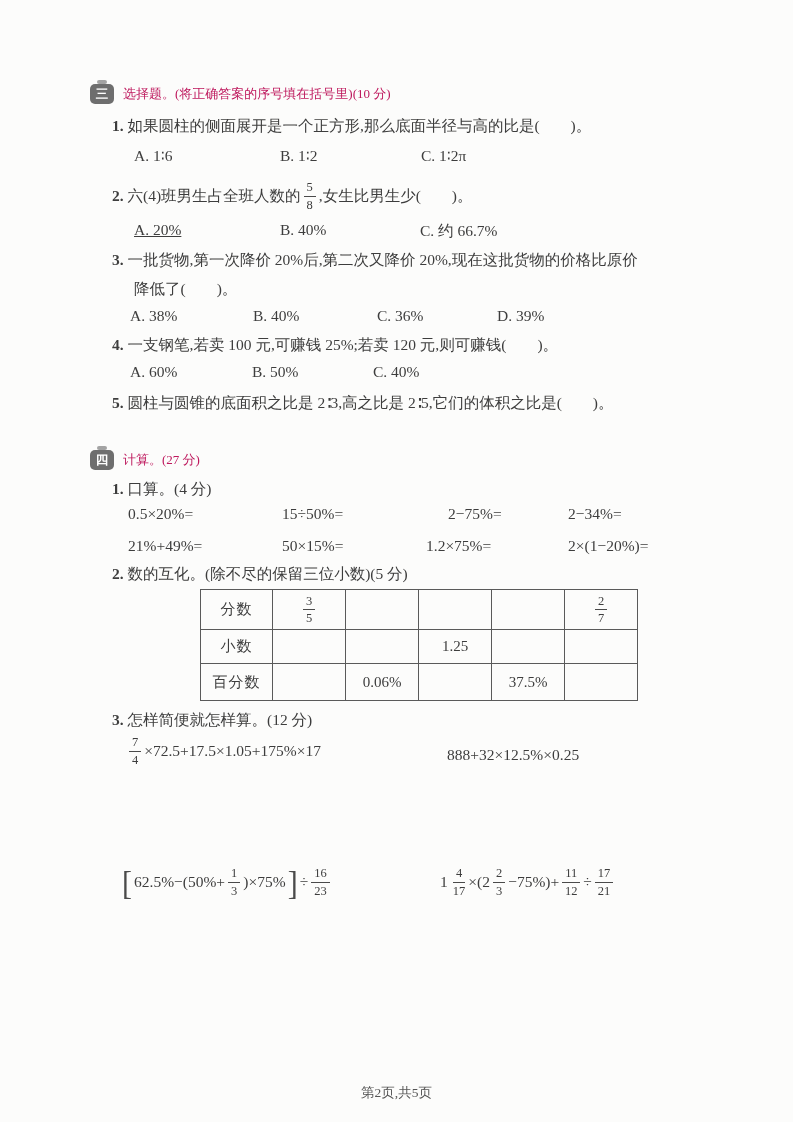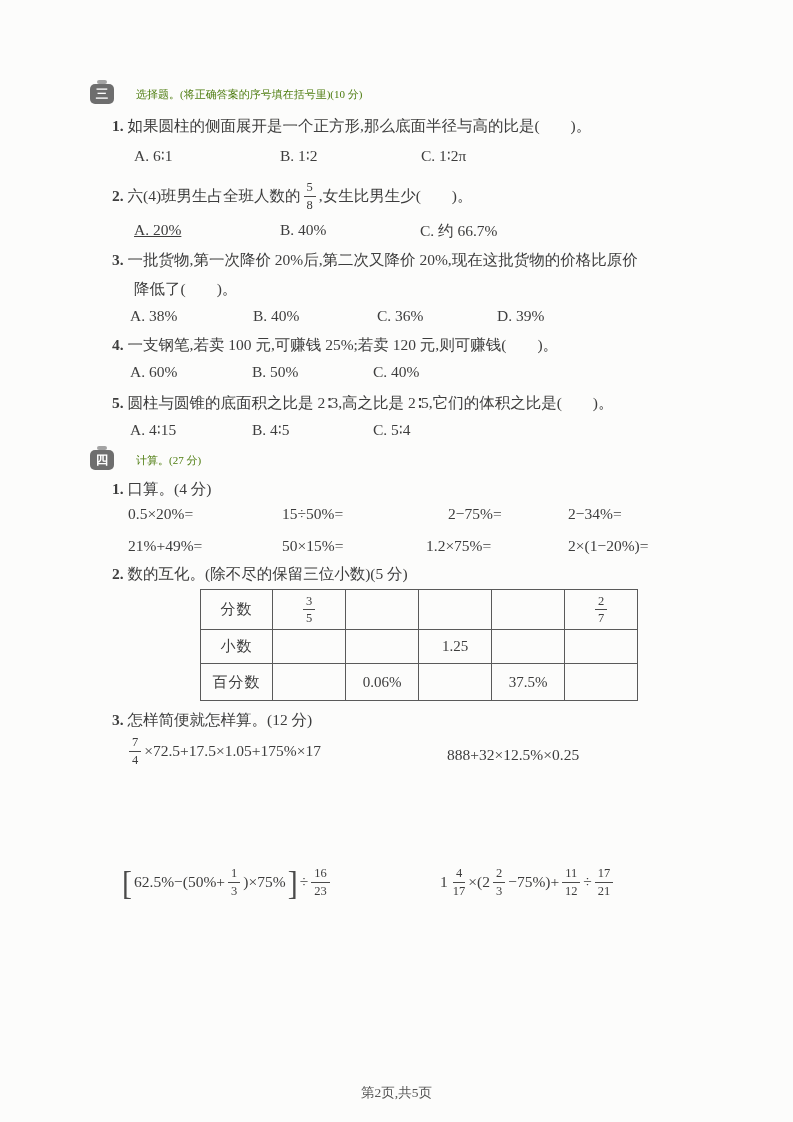--- a/index.html
+++ b/index.html
@@ -14,21 +14,21 @@
   .opt{position:absolute;top:0;font-size:15.5px;white-space:pre;}
   .optrow{position:absolute;left:0;width:100%;height:20px;}
   .flexline{display:flex;align-items:center;font-size:15.5px;white-space:pre;}
   .frac{display:inline-flex;flex-direction:column;align-items:center;line-height:1;
         font-size:12.5px;margin:0 3px;vertical-align:middle;}
   .frac .num{padding:0 3px 2px;border-bottom:1.2px solid #4a4a4a;}
   .frac .den{padding-top:2px;}
   .mixint{margin-right:2px;}
   .bracket{font-size:30px;font-weight:400;line-height:1;transform:scaleY(1.15);margin:0 2px;color:#4a4a4a;}
   .sec-header{display:flex;align-items:center;}
-  .sec-title{margin-left:22px;font-size:11px;white-space:pre;color:#4d7c0f;}
+  .sec-title{margin-left:9px;font-size:13px;white-space:pre;color:#be185d;}
   .badge{
     position:relative;display:inline-flex;align-items:center;justify-content:center;
     width:24px;height:20px;background:#6e6e6e;border-radius:5px;
     color:#ffffff;font-size:12.5px;font-weight:700;
     font-family:"Liberation Sans","DejaVu Sans",sans-serif;
   }
   .badge::before{
     content:"";position:absolute;top:-4px;left:50%;transform:translateX(-50%);
     width:10px;height:4px;background:#a3a3a3;border-radius:2px;
   }
@@ -47,21 +47,21 @@
 
   <div class="abs sec-header" style="top:84px;left:90px;">
     <span class="badge">
         <span>三</span>
       </span>
     <span class="sec-title">选择题。(将正确答案的序号填在括号里)(10 分)</span>
   </div>
 
   <div class="abs line" style="top:116px;left:112px;"><span class="qnum">1.</span><span> 如果圆柱的侧面展开是一个正方形,那么底面半径与高的比是(        )。</span></div>
   <div class="abs optrow" style="top:147px;">
-    <span class="opt" style="left:134px;">A. 6∶1</span>
+    <span class="opt" style="left:134px;">A. 1∶6</span>
     <span class="opt" style="left:280px;">B. 1∶2</span>
     <span class="opt" style="left:421px;">C. 1∶2π</span>
   </div>
 
   <div class="abs flexline" style="top:177px;left:112px;height:38px;">
     <span class="qnum">2.</span><span> 六(4)班男生占全班人数的</span><span class="frac"><span class="num">5</span><span class="den">8</span></span><span>,女生比男生少(        )。</span>
   </div>
   <div class="abs optrow" style="top:221px;">
     <span class="opt" style="left:134px;text-decoration:underline;">A. 20%</span>
     <span class="opt" style="left:280px;">B. 40%</span>
@@ -78,25 +78,20 @@
   </div>
 
   <div class="abs line" style="top:335px;left:112px;"><span class="qnum">4.</span><span> 一支钢笔,若卖 100 元,可赚钱 25%;若卖 120 元,则可赚钱(        )。</span></div>
   <div class="abs optrow" style="top:363px;">
     <span class="opt" style="left:130px;text-align:right;">A. 60%</span>
     <span class="opt" style="left:252px;">B. 50%</span>
     <span class="opt" style="left:373px;">C. 40%</span>
   </div>
 
   <div class="abs line" style="top:393px;left:112px;"><span class="qnum">5.</span><span> 圆柱与圆锥的底面积之比是 2∶3,高之比是 2∶5,它们的体积之比是(        )。</span></div>
-  <div class="abs optrow" style="top:421px;">
-    <span class="opt" style="left:130px;">A. 4∶15</span>
-    <span class="opt" style="left:252px;">B. 4∶5</span>
-    <span class="opt" style="left:373px;">C. 5∶4</span>
-  </div>
 
   <div class="abs sec-header" style="top:450px;left:90px;">
     <span class="badge">
         <span>四</span>
       </span>
     <span class="sec-title">计算。(27 分)</span>
   </div>
 
   <div class="abs line" style="top:479px;left:112px;"><span class="qnum">1.</span><span> 口算。(4 分)</span></div>
   <div class="abs optrow" style="top:505px;">

